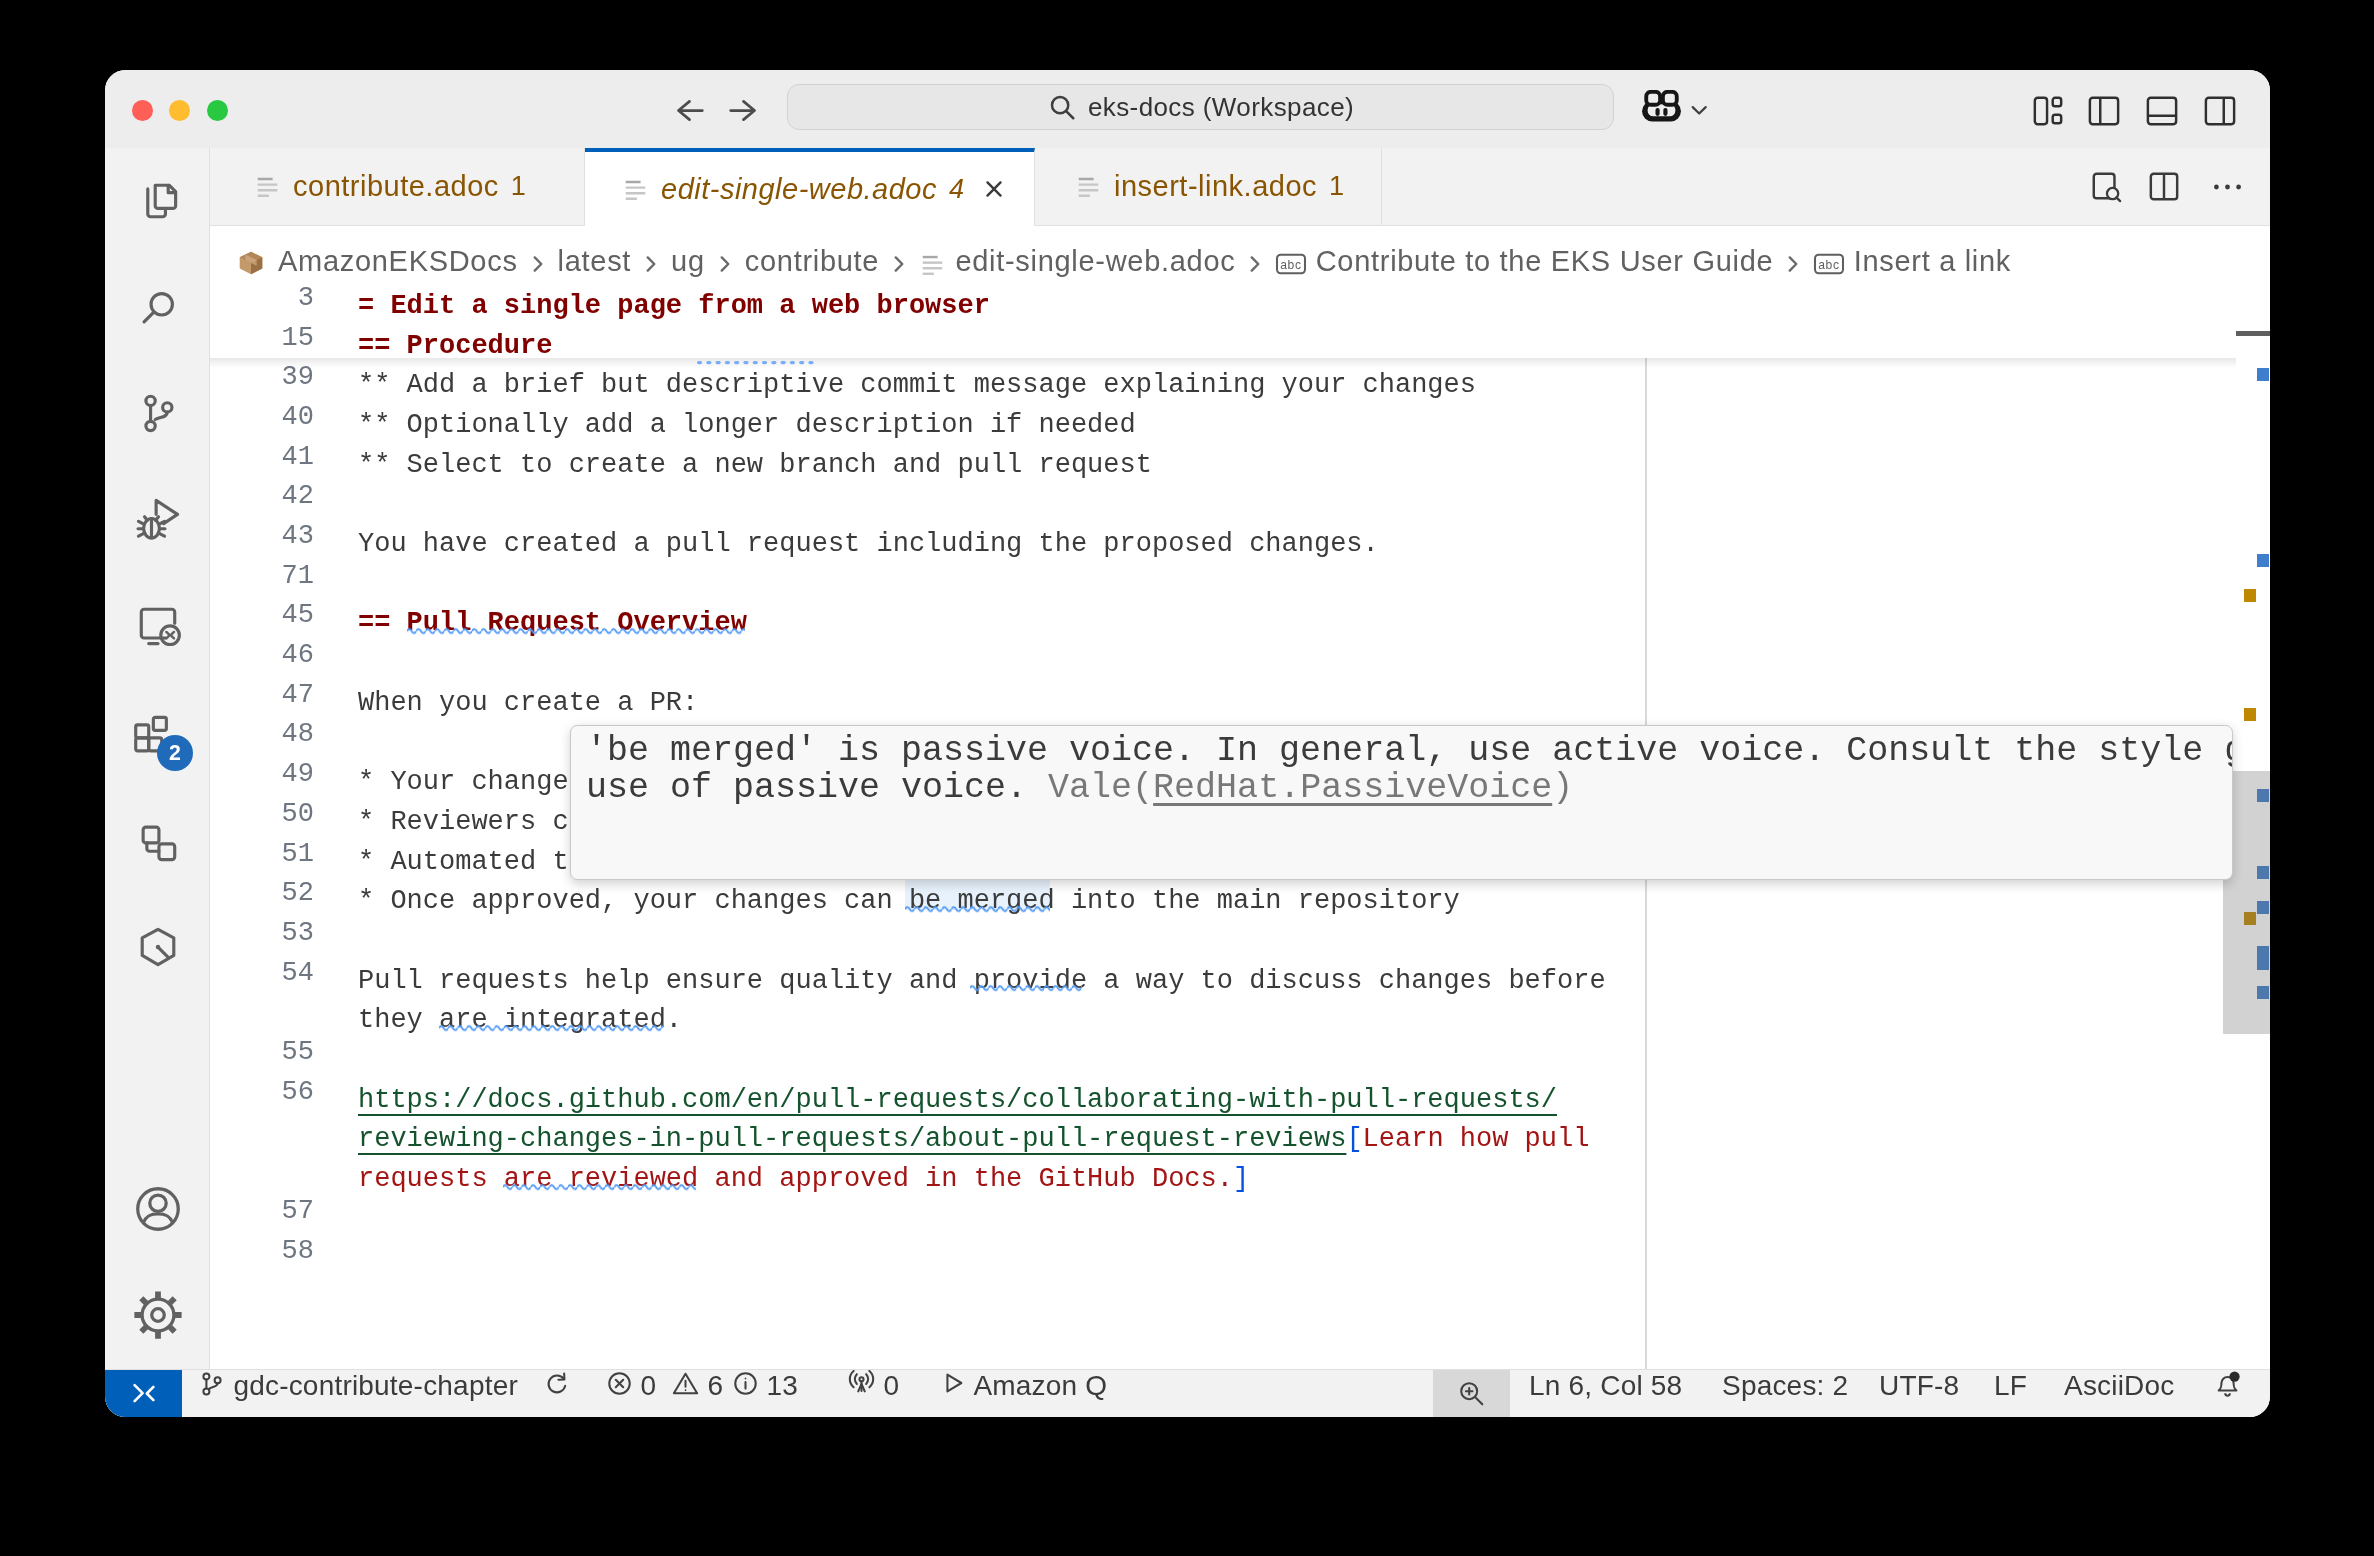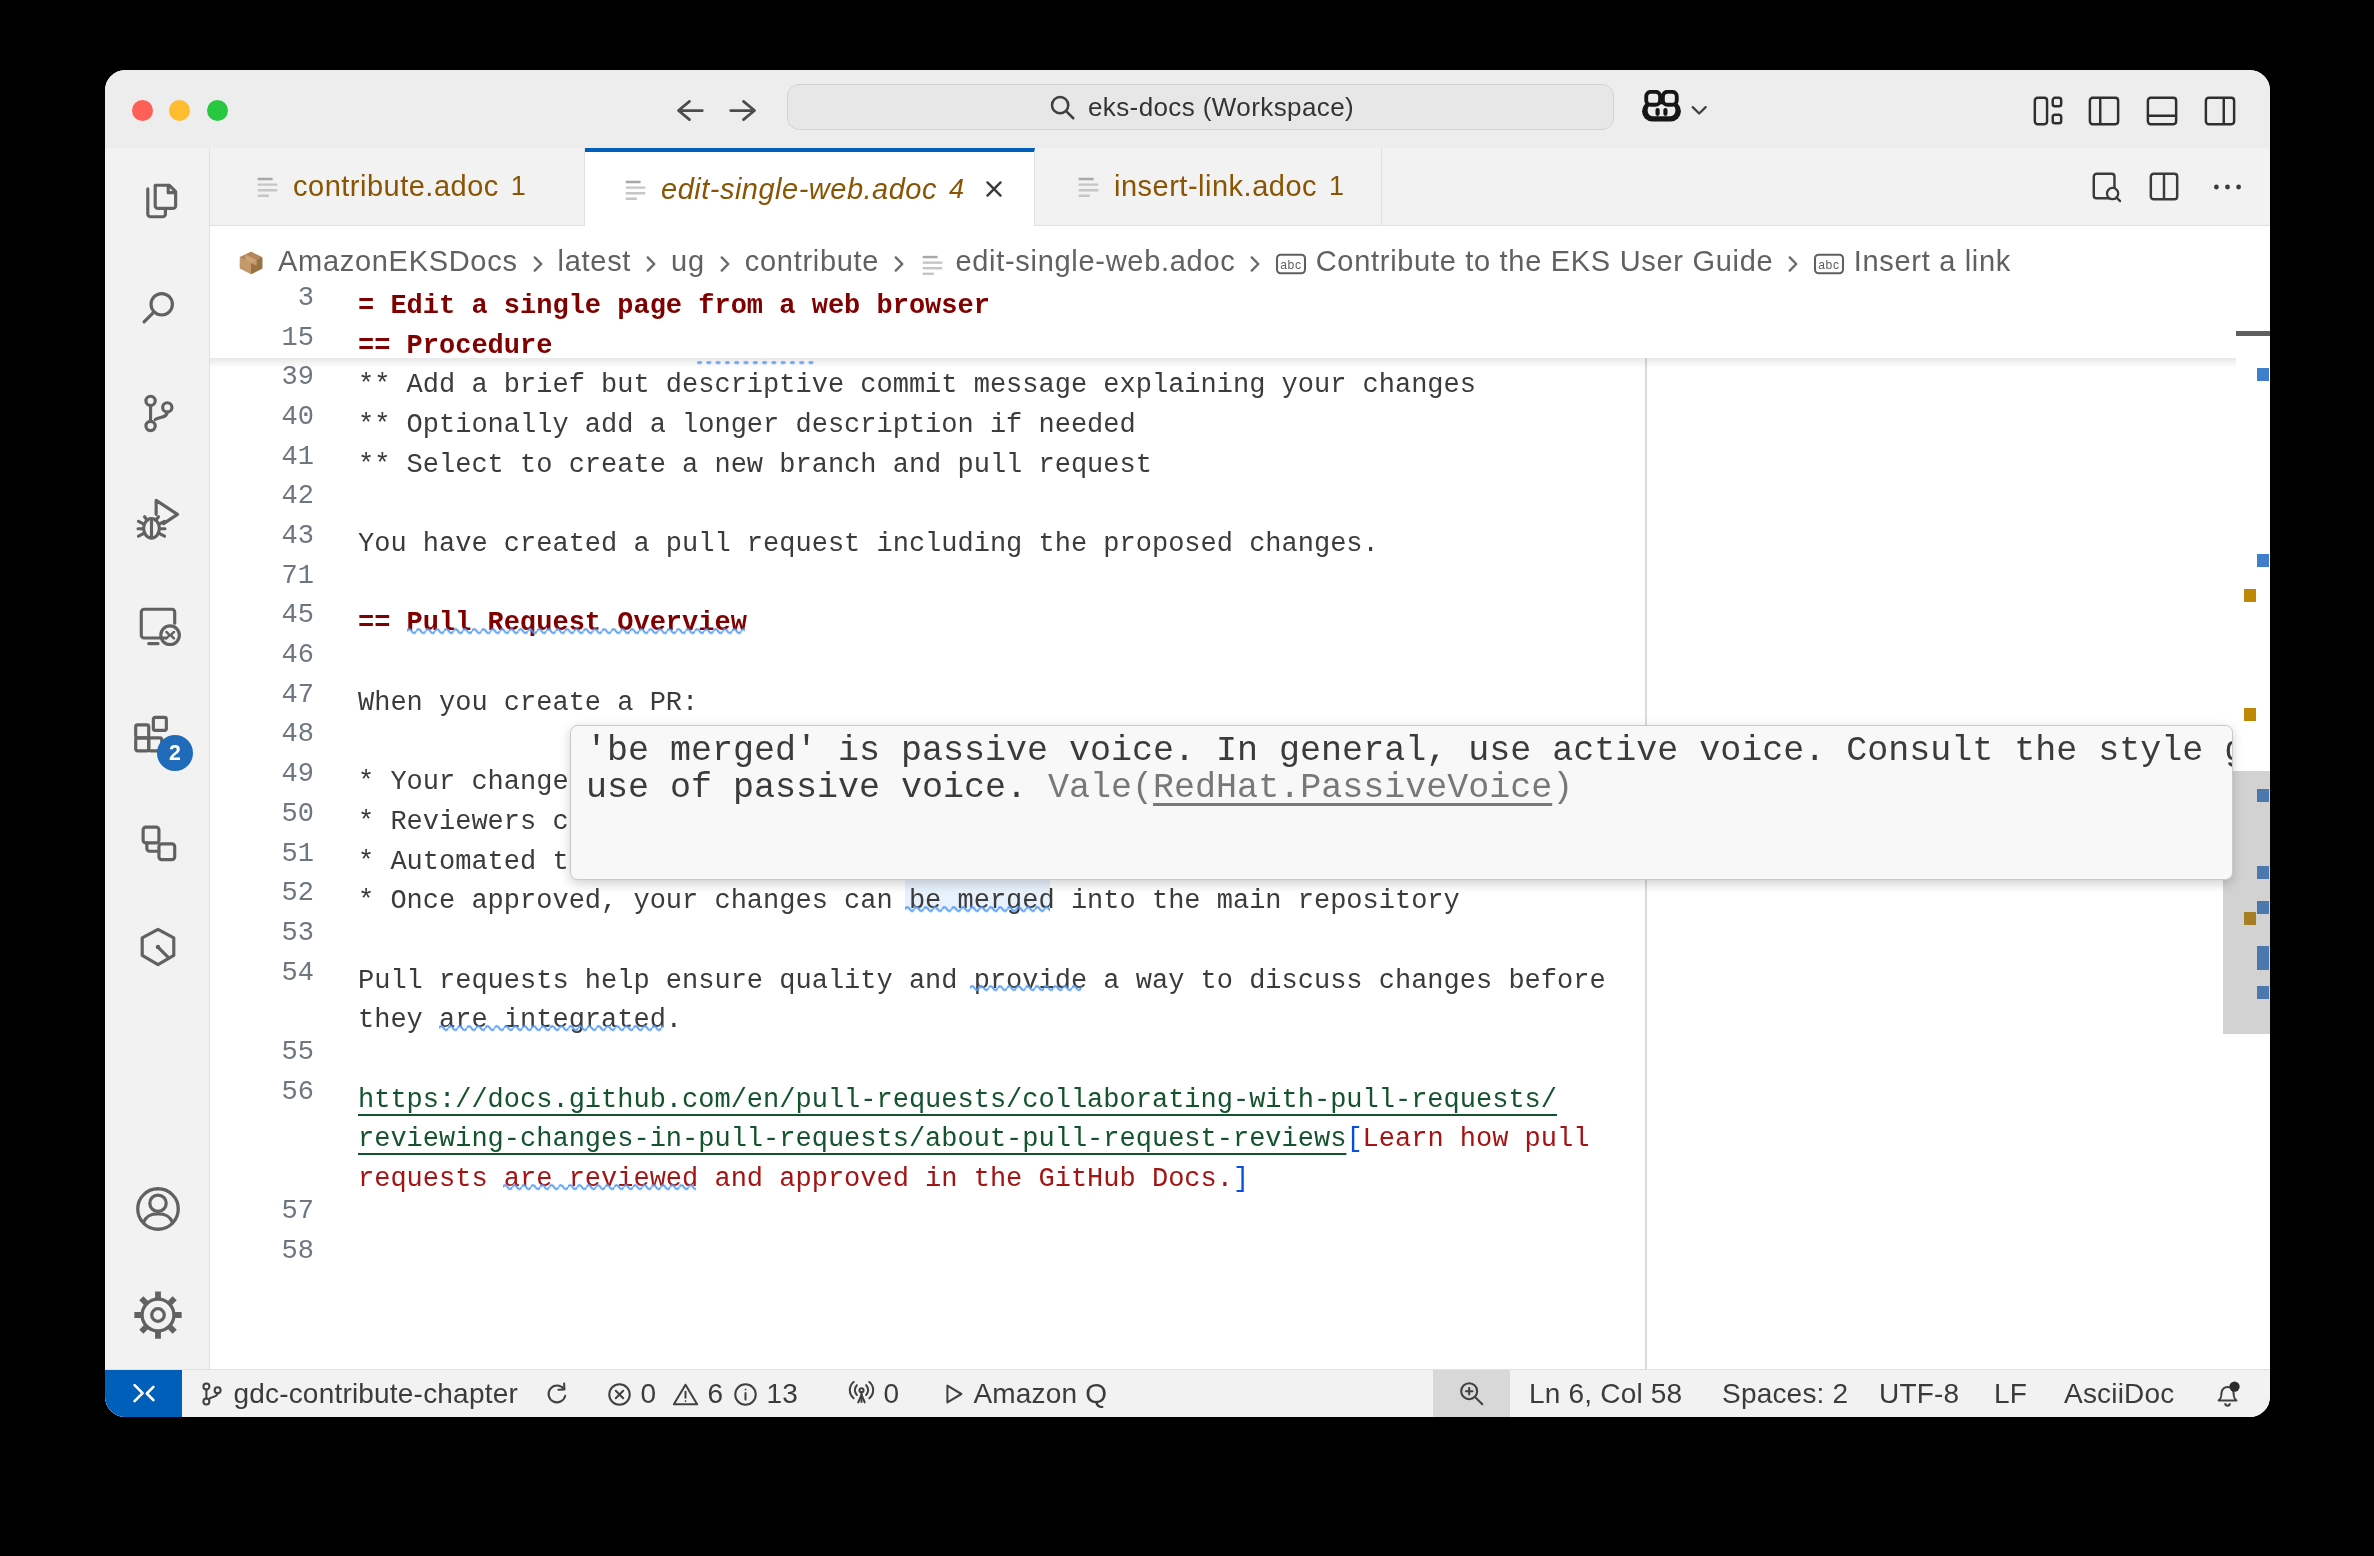--- a/index.html
+++ b/index.html
@@ -32,21 +32,21 @@
 .mark{position:absolute;width:12px;height:13px}
 #slider{position:absolute;left:2013px;top:493px;width:47px;height:263px;background:rgba(105,105,105,0.30)}
 #tip{position:absolute;left:360px;top:447px;width:1663px;height:155px;background:#f8f8f8;border:1.9px solid #c8c8c8;border-radius:7.4px;box-shadow:0 3.7px 11px rgba(0,0,0,0.18);overflow:hidden}
 #tip .msg{position:absolute;left:15px;top:7.4px;font-family:Liberation Mono, monospace;font-size:35px;line-height:37px;color:#3b3b3b;white-space:pre}
 #tip .grey{color:#787878}
 #tip .lk{color:#787878;text-decoration:underline;text-underline-offset:5.6px}
 #tip .foot{position:absolute;left:0;bottom:0;width:100%;height:51px;background:#efefef;border-top:1.9px solid #dcdcdc;font-size:27px;color:#3b3b3b}
 #tip .foot span{position:absolute;top:9.3px}
 #tip .vp{color:#0066bf;left:15px}
 #status{position:absolute;left:0;bottom:0;width:100%;height:48px;background:#f2f2f2;border-top:0.9px solid #e0e0e0;font-size:28px;letter-spacing:0.2px;color:#3b3b3b}
-#status .it{position:absolute;top:0;height:48px;display:flex;align-items:center;gap:7.4px}
+#status .it{position:absolute;top:0;height:48px;display:flex;gap:7.4px}
 #remote{position:absolute;left:0;top:0;width:77px;height:48px;background:#005fb8;display:flex;align-items:center;justify-content:center}
 #zoombox{position:absolute;left:1328px;top:0;width:77px;height:48px;background:#d8d8d8;display:flex;align-items:center;justify-content:center}
 .hl{position:absolute;background:rgba(173,207,245,0.28)}
 </style></head><body>
 <svg width="0" height="0" style="position:absolute">
     <defs>
 <pattern id="sq" patternUnits="userSpaceOnUse" width="10" height="10">
  <path d="M0 5.5 q2.5 -4.5 5 0 q2.5 4.5 5 0" fill="none" stroke="#539bf5" stroke-width="2.1"></path>
 </pattern>
 </defs>

